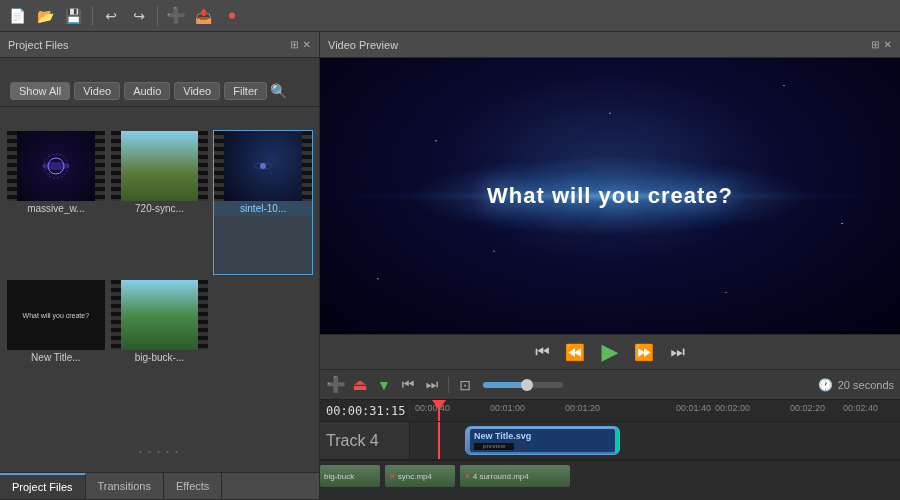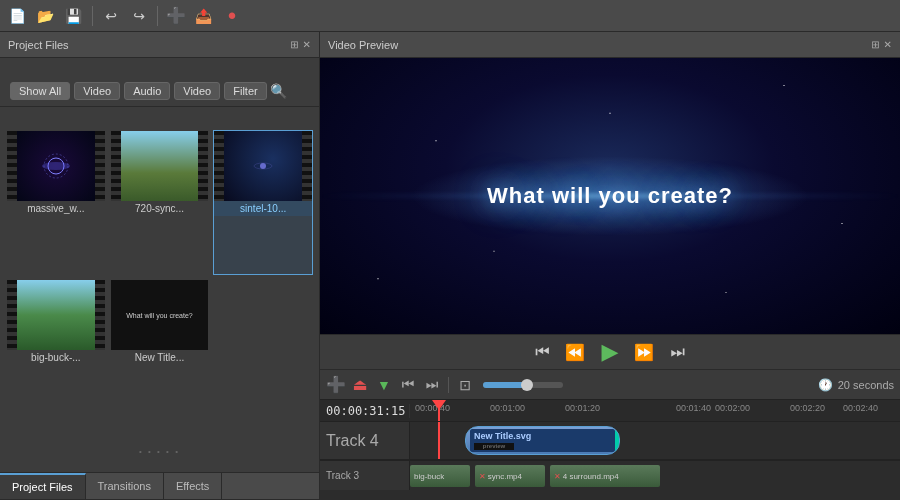--- a/index.html
+++ b/index.html
@@ -332,21 +332,21 @@
     .track-content {
       flex: 1;
       height: 100%;
       position: relative;
       overflow: hidden;
     }
     .track-clip {
       position: absolute;
       height: 80%;
       top: 10%;
-      border-radius: 13px;
+      border-radius: 6px;
       display: flex;
       align-items: center;
       justify-content: center;
       font-size: 9px;
       overflow: hidden;
       cursor: pointer;
     }
     .clip-title {
       background: linear-gradient(180deg, #7a9fd4 0%, #4a7ab4 100%);
       border: 1px solid #5a9fd4;
@@ -460,32 +460,32 @@
           <div class="media-thumb-film right"></div>
           <svg width="20" height="20">
             <circle cx="10" cy="10" r="3" fill="#8888ff" opacity="0.7"></circle>
             <ellipse cx="10" cy="10" rx="9" ry="3" fill="none" stroke="#6666cc" stroke-width="0.5" opacity="0.5"></ellipse>
           </svg>
         </div>
         <div class="media-label" style="background:#2a5a8a55; color:#8acfff;">sintel-10...</div>
       </div>
 
       <div class="media-item">
+        <div class="media-thumb thumb-title" style="background:#111; flex-direction:column;">
+          <div style="font-size:7px; color:#ccc; text-align:center; padding:4px;">What will you create?</div>
+        </div>
+        <div class="media-label">New Title...</div>
+      </div>
+
+      <div class="media-item">
         <div class="media-thumb thumb-nature">
           <div class="media-thumb-film"></div>
           <div class="media-thumb-film right"></div>
         </div>
         <div class="media-label">big-buck-...</div>
-      </div>
-
-      <div class="media-item">
-        <div class="media-thumb thumb-title" style="background:#111; flex-direction:column;">
-          <div style="font-size:7px; color:#ccc; text-align:center; padding:4px;">What will you create?</div>
-        </div>
-        <div class="media-label">New Title...</div>
       </div>
 
     </div>
 
     <div class="scroll-divider">
       <span class="scroll-dots">• • • • •</span>
     </div>
 
     <div id="bottom-tabs">
       <div class="tab active">Project Files</div>
@@ -570,21 +570,20 @@
                 <span style="font-size:6px;color:#666;">preview</span>
               </div>
             </div>
 
             <div style="position:absolute;right:0;top:0;bottom:0;width:4px;background:#00ccaa;border-radius:0 2px 2px 0;"></div>
           </div>
         </div>
       </div>
 
       <div class="track-row-bottom">
-        <div class="track-bottom-label">Track 3</div>
         <div class="track-bottom-content">
 
           <div style="position:absolute;left:0;height:22px;top:4px;width:60px;background:linear-gradient(180deg,#5a7a5a,#3a5a3a);border-radius:2px;display:flex;align-items:center;padding:0 4px;font-size:8px;color:#ccc;overflow:hidden;">
             <span>big-buck</span>
           </div>
           <div style="position:absolute;left:65px;height:22px;top:4px;width:70px;background:linear-gradient(180deg,#5a7a5a,#3a5a3a);border-radius:2px;display:flex;align-items:center;padding:0 4px;font-size:8px;color:#ccc;overflow:hidden;">
             <span style="color:#e05050;margin-right:2px;">✕</span>
             <span>sync.mp4</span>
           </div>
           <div style="position:absolute;left:140px;height:22px;top:4px;width:110px;background:linear-gradient(180deg,#5a7a5a,#3a5a3a);border-radius:2px;display:flex;align-items:center;padding:0 4px;font-size:8px;color:#ccc;overflow:hidden;">

